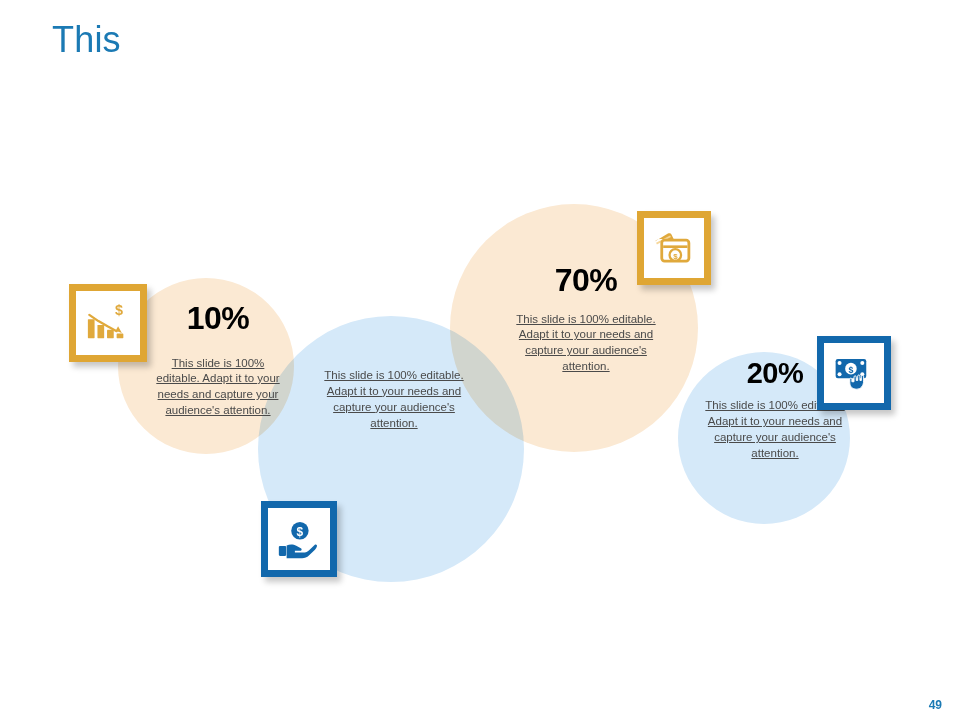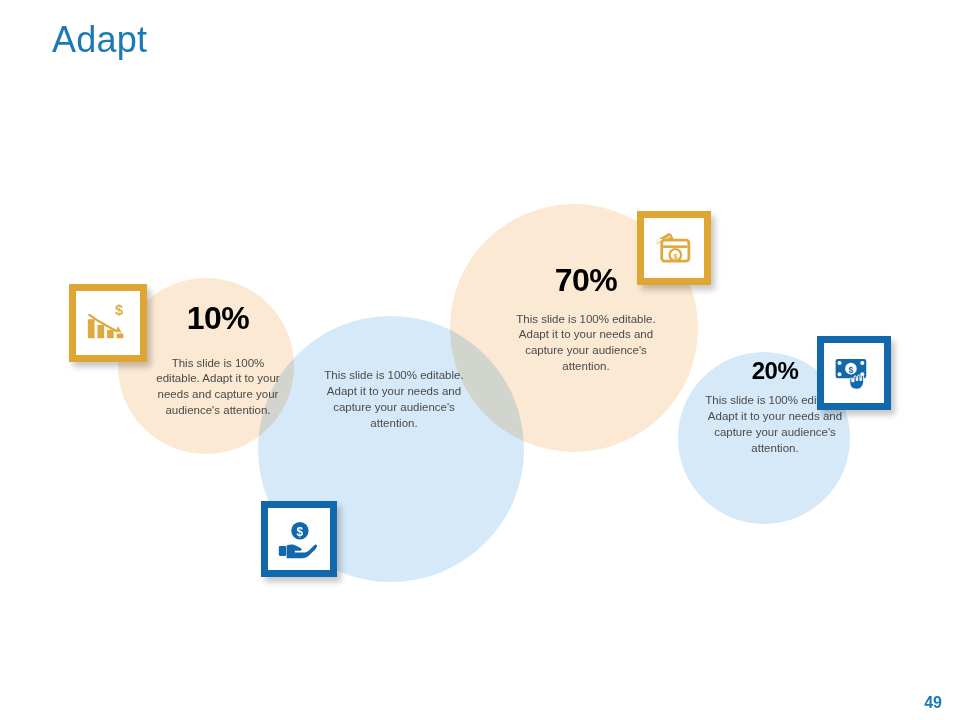--- a/index.html
+++ b/index.html
@@ -67,30 +67,31 @@
     color: #000000;
     line-height: 1.05;
     margin: 0 0 14px 0;
     letter-spacing: -0.5px;
   }
   .venn-desc {
     font-size: 11.5px;
     color: #4a4a4a;
     line-height: 1.38;
     margin: 0;
+    text-decoration: underline;
   }
 
   #text-10 { left: 152px; top: 302px; width: 132px; }
   #text-30 { left: 320px; top: 368px; width: 148px; }
   #text-70 { left: 512px; top: 264px; width: 148px; }
   #text-20 { left: 704px; top: 358px; width: 142px; }
 
   #text-30 .venn-value { font-size: 32px; }
   #text-70 .venn-value { font-size: 32px; }
-  #text-20 .venn-value { font-size: 24px; margin-bottom: 10px; }
+  #text-20 .venn-value { font-size: 29px; margin-bottom: 10px; }
   #text-10 .venn-value { font-size: 32px; margin-bottom: 20px; }
 
   
   .icon-box {
     position: absolute;
     background: #ffffff;
     box-sizing: border-box;
     display: flex;
     align-items: center;
     justify-content: center;
@@ -104,31 +105,31 @@
   #iconbox-chart  { left: 69px;  top: 284px; width: 78px; height: 78px; }
   #iconbox-wallet { left: 637px; top: 211px; width: 74px; height: 74px; }
   #iconbox-hand   { left: 261px; top: 501px; width: 76px; height: 76px; }
   #iconbox-cash   { left: 817px; top: 336px; width: 74px; height: 74px; }
 
   
   .page-number {
     position: absolute;
     right: 18px;
     bottom: 8px;
-    font-size: 16px;
+    font-size: 12px;
     font-weight: bold;
     color: #1b7ab4;
   }
 </style>
 </head>
 <body>
 
 <div class="slide">
 
-  <div class="slide-title">Adapt</div>
+  <div class="slide-title">This</div>
 
   <div class="venn-stage">
     <div id="circle-10" class="venn-circle tan blend"></div>
     <div id="circle-30" class="venn-circle blue blend"></div>
     <div id="circle-70" class="venn-circle tan blend"></div>
     <div id="circle-20" class="venn-circle blue blend"></div>
   </div>
 
   <div id="text-10" class="venn-text">
     <div class="venn-value">10%</div>

